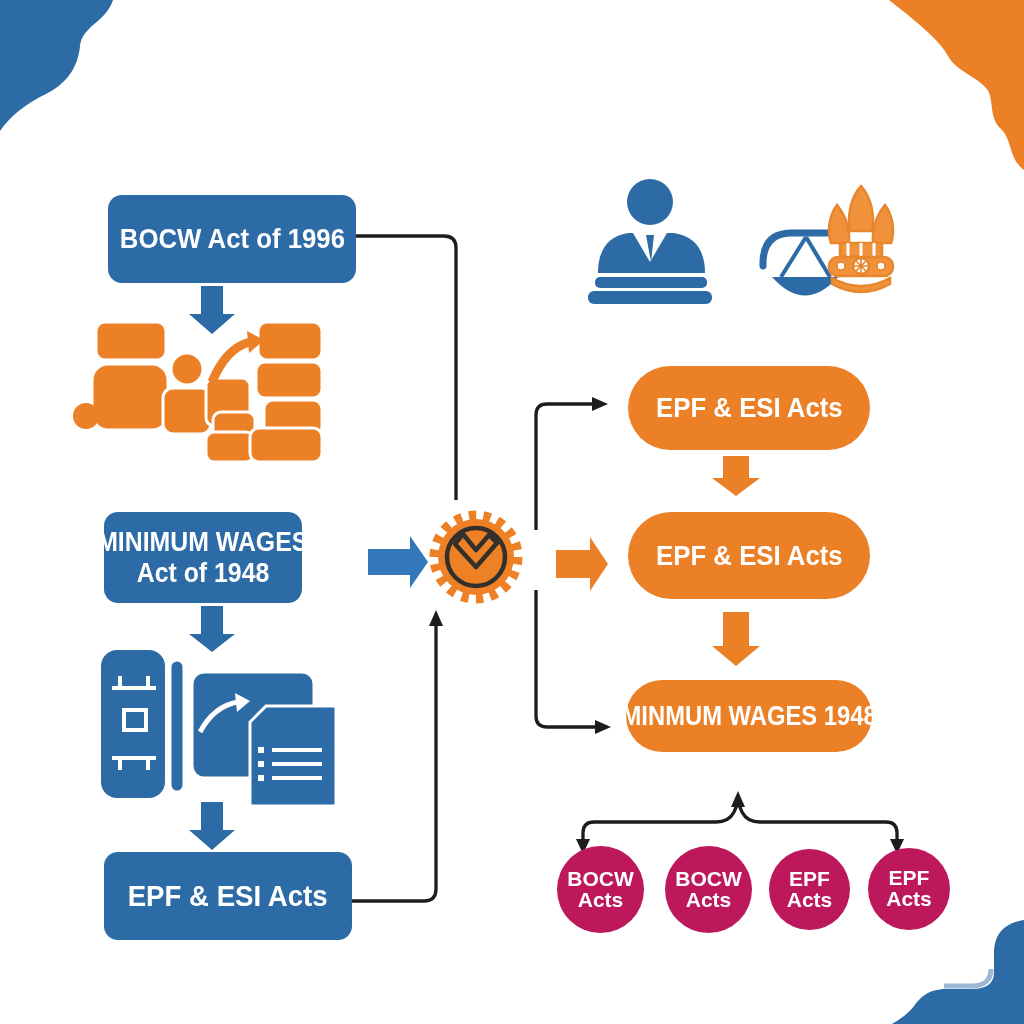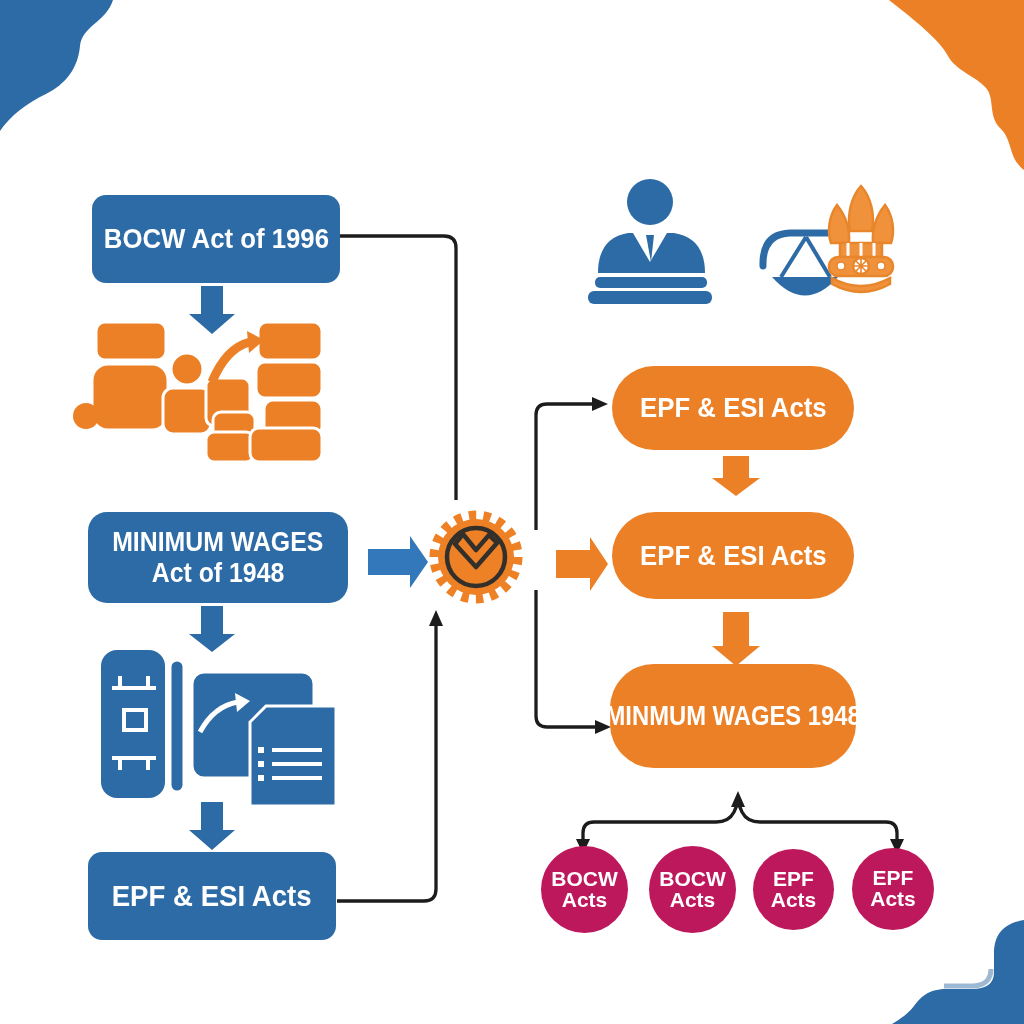--- a/index.html
+++ b/index.html
@@ -2,21 +2,21 @@
 <html><head>
 <meta charset="utf-8">
 <style>
   html,body{margin:0;padding:0;background:#ffffff;}
   #stage{
     position:relative;width:1024px;height:1024px;background:#ffffff;overflow:hidden;
     font-family:"Liberation Sans", sans-serif;
   }
   #flow-svg{position:absolute;left:0;top:0;z-index:1;}
   .node{position:absolute;z-index:2;display:flex;align-items:center;justify-content:center;
-        text-align:center;color:#ffffff;font-weight:bold;}
+        text-align:center;color:#ffffff;font-weight:bold;margin-left:16px;}
   .bluebox{background:#2d6ba6;border-radius:14px;}
   .pill{background:#ec8026;border-radius:44px;}
   .circle{background:#be185d;border-radius:50%;flex-direction:column;line-height:0.98;}
   .cond{display:inline-block;transform:scaleX(0.92);white-space:nowrap;}
   #title-wrap{position:absolute;left:0;top:74px;width:940px;text-align:center;z-index:2;}
   #title-wrap .t{display:inline-block;transform:scaleX(0.78);transform-origin:center;
     font-size:46px;font-weight:bold;color:#181818;letter-spacing:1px;white-space:nowrap;}
   .two-line{line-height:1.12;}
 </style>
 </head>
@@ -131,38 +131,38 @@
       <circle cx="881" cy="266" r="4" fill="#ffffff" stroke-width="1.6"></circle>
       <path d="M832,278 Q861,294 890,278 L890,284 Q861,300 832,284 Z" fill="#f0913c"></path>
     </g>
   </svg>
 
 
   <div class="node bluebox" style="left:92px;top:195px;width:248px;height:88px;font-size:28px;">
     <span class="cond">BOCW Act of 1996</span>
   </div>
 
-  <div class="node bluebox two-line" style="left:88px;top:512px;width:260px;height:91px;font-size:27px;flex-direction:column;border-radius:19px;">
+  <div class="node bluebox two-line" style="left:88px;top:512px;width:198px;height:91px;font-size:27px;flex-direction:column;">
     <span class="cond">MINIMUM WAGES</span>
     <span class="cond">Act of 1948</span>
   </div>
 
   <div class="node bluebox" style="left:88px;top:852px;width:248px;height:88px;font-size:30px;">
     <span class="cond">EPF &amp; ESI Acts</span>
   </div>
 
   <div class="node pill" style="left:612px;top:366px;width:242px;height:84px;font-size:28px;">
     <span class="cond">EPF &amp; ESI Acts</span>
   </div>
 
   <div class="node pill" style="left:612px;top:512px;width:242px;height:87px;font-size:28px;">
     <span class="cond">EPF &amp; ESI Acts</span>
   </div>
 
-  <div class="node pill" style="left:610px;top:664px;width:246px;height:104px;font-size:28px;">
+  <div class="node pill" style="left:610px;top:680px;width:246px;height:72px;font-size:28px;">
     <span class="cond" style="transform:scaleX(0.85);">MINMUM WAGES 1948</span>
   </div>
 
   <div class="node circle" style="left:541px;top:846px;width:87px;height:87px;font-size:21px;">
     <span>BOCW</span>
     <span>Acts</span>
   </div>
   <div class="node circle" style="left:649px;top:846px;width:87px;height:87px;font-size:21px;">
     <span>BOCW</span>
     <span>Acts</span>

